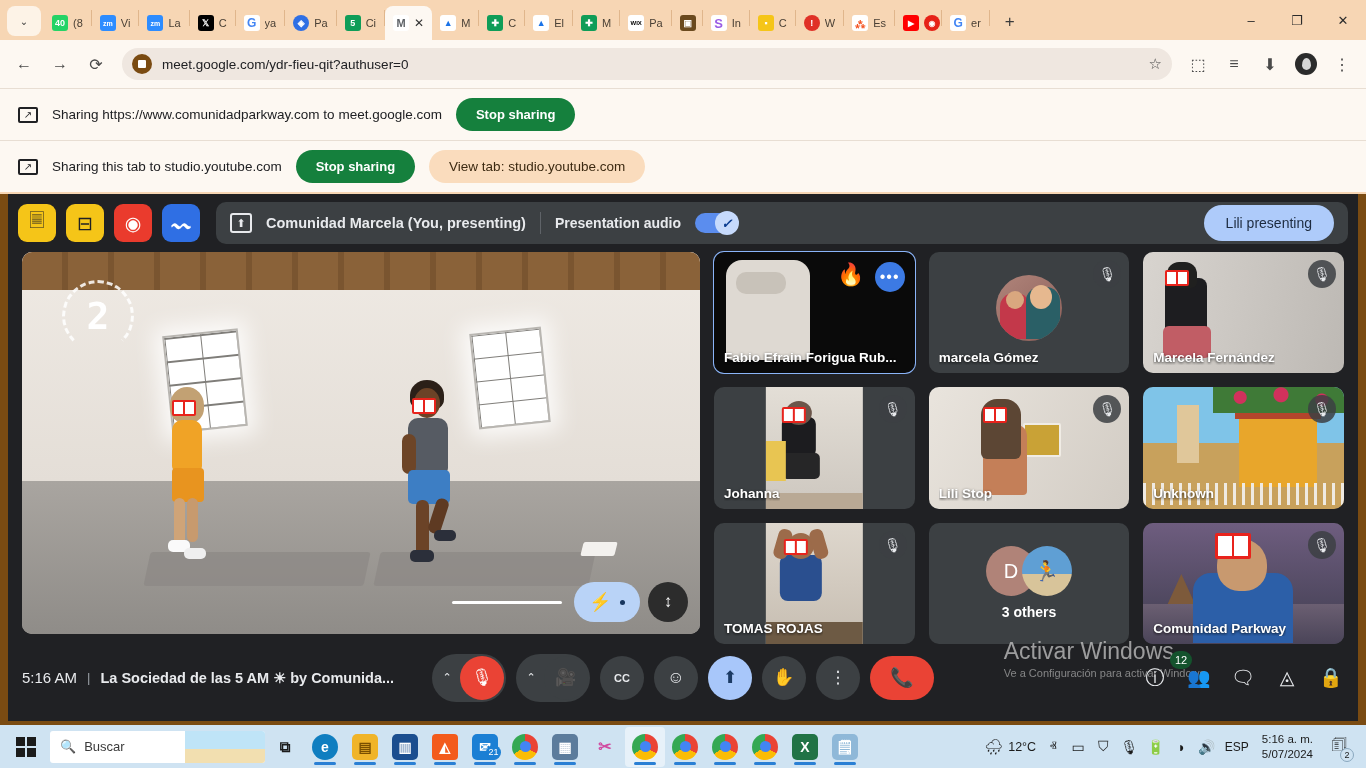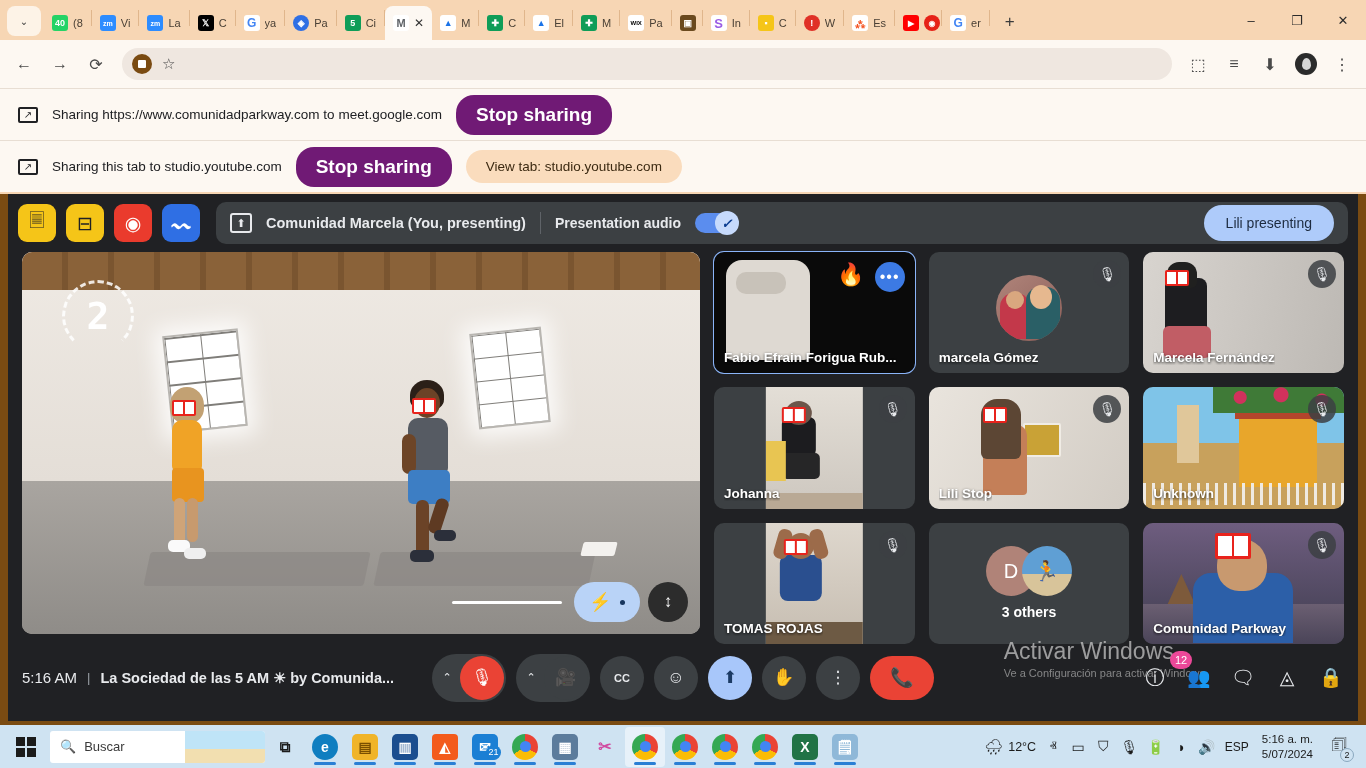--- a/index.html
+++ b/index.html
@@ -48,21 +48,21 @@
                  align-items:center; justify-content:center;}
   .avatar-chip .drop { width:9px; height:12px; background:#d6d6d6; border-radius:50% 50% 50% 50%/60% 60% 40% 40%;}
 
   
   .sharebar { height:52px; display:flex; align-items:center; gap:14px; padding:0 18px; background:#fdf8f2;
               border-top:1px solid #e8ded3;}
   .share-icon { width:20px; height:16px; border:2px solid #202124; border-radius:2px; position:relative;
                 display:flex; align-items:center; justify-content:center;}
   .share-icon:after { content:"↗"; font-size:10px; color:#202124; line-height:1;}
   .share-txt { font-size:13.5px; color:#202124; }
-  .btn-stop { background:#701a75; color:#fff; border-radius:18px; padding:9px 20px; font-size:19px;
+  .btn-stop { background:#15803d; color:#fff; border-radius:18px; padding:9px 20px; font-size:13px;
               font-weight:bold; white-space:nowrap;}
   .btn-view { background:#fadcbd; color:#3c2a12; border-radius:18px; padding:9px 20px; font-size:13.5px; white-space:nowrap;}
 
   
   .meet { position:absolute; left:0; top:194px; width:1366px; height:531px; background:#202124;
           border-left:8px solid #7a4b12; border-right:8px solid #7a4b12; border-bottom:4px solid #7a4b12;}
   .meet-topbar { height:58px; display:flex; align-items:center; gap:10px; padding:0 10px; }
   .sq-btn { width:38px; height:38px; border-radius:9px; display:flex; align-items:center; justify-content:center;
             font-size:19px; }
   .sq-yellow { background:#f5c518; color:#202124; }
@@ -157,21 +157,21 @@
   .ctrl.blue { background:#a8c7fa; color:#1b3a63; }
   .ctrl.hangup { width:64px; border-radius:22px; background:#ea4335; color:#fff; font-size:19px;}
   .chev { width:22px; height:44px; display:flex; align-items:center; justify-content:center;
           color:#e8eaed; font-size:11px;}
   .grp { display:flex; align-items:center; background:#3c4043; border-radius:24px; padding-left:4px; }
   .grp .ctrl { margin:2px; }
   .mb-right { position:absolute; right:14px; display:flex; align-items:center; gap:18px; }
   .rb { position:relative; width:26px; height:26px; display:flex; align-items:center; justify-content:center;
         color:#e8eaed; font-size:19px;}
   .rb .badge { position:absolute; left:-16px; top:-14px; min-width:22px; height:18px; border-radius:9px;
-               background:#ec4899; color:#fff; font-size:11px; display:flex; align-items:center;
+               background:#14532d; color:#fff; font-size:11px; display:flex; align-items:center;
                justify-content:center; padding:0 5px;}
   .watermark { position:absolute; right:150px; top:-6px; text-align:left; color:#c6c6c6; pointer-events:none;}
   .watermark .w1 { font-size:23px; opacity:.75; white-space:nowrap;}
   .watermark .w2 { font-size:11px; opacity:.6; margin-top:2px; white-space:nowrap;}
 
   
   .taskbar { position:absolute; left:0; bottom:0; width:1366px; height:43px; background:#cfe3f2;
              display:flex; align-items:center; padding:0 6px; }
   .start { width:40px; height:40px; display:flex; align-items:center; justify-content:center;}
   .start .win { display:grid; grid-template-columns:9px 9px; grid-template-rows:9px 9px; gap:2px;}
@@ -336,20 +336,21 @@
     </div>
 
     <div class="toolbar">
       <div class="tb-icon">←</div>
       <div class="tb-icon">→</div>
       <div class="tb-icon">⟳</div>
       <div class="omnibox">
         <span class="omni-site">
             <i class="sq"></i>
           </span>
+        <span class="omni-url" title="Buscar con Google o escribir una URL">meet.google.com/ydr-fieu-qit?authuser=0</span>
         <span class="omni-star">☆</span>
       </div>
       <div class="tb-icon">⬚</div>
       <div class="tb-icon">≡</div>
       <div class="tb-icon">⬇</div>
       <div class="tb-icon">
           <span class="avatar-chip">
             <i class="drop"></i>
           </span>
         </div>

